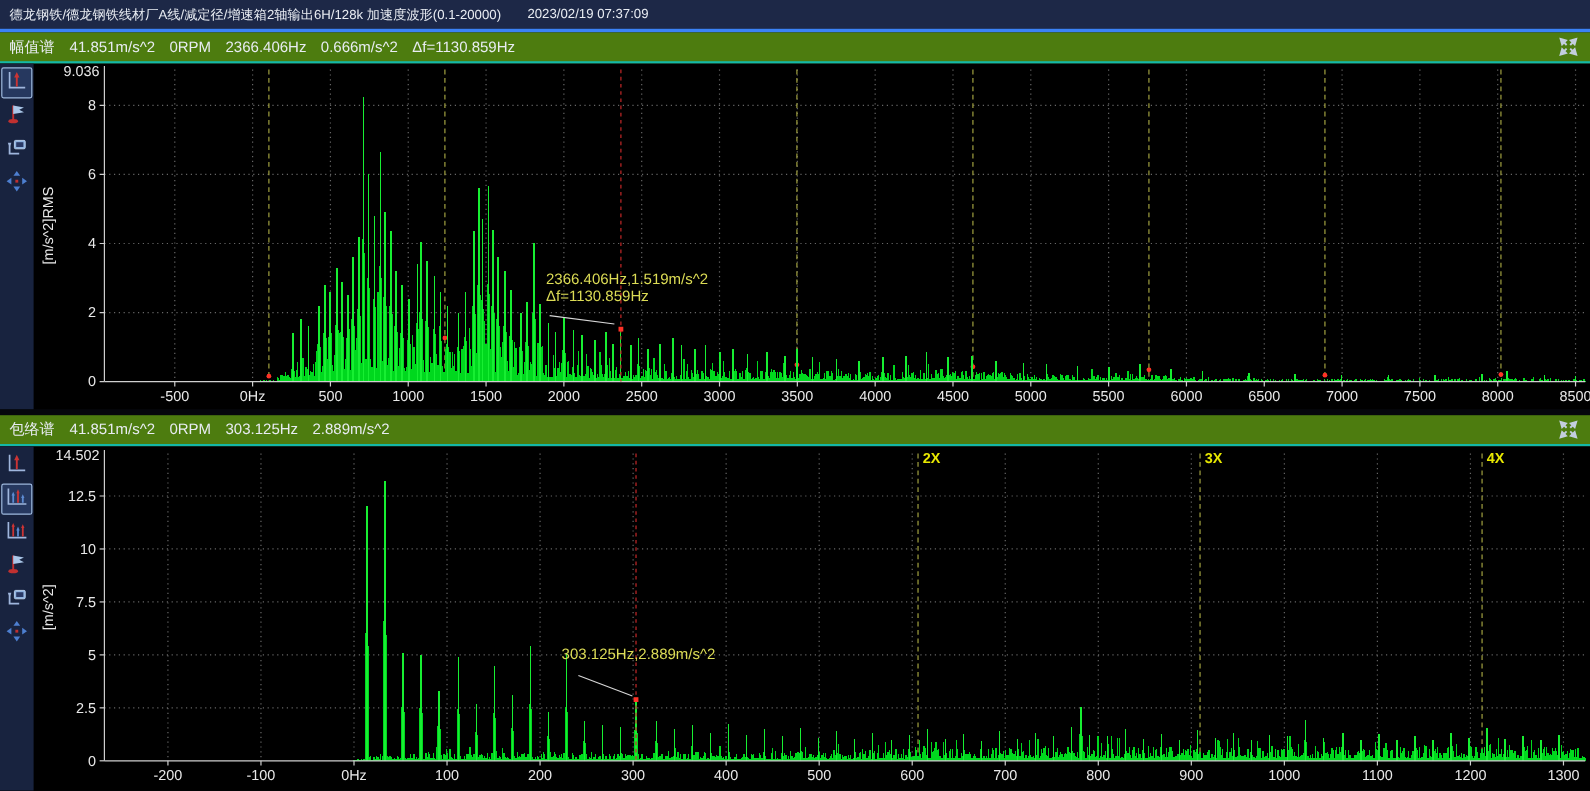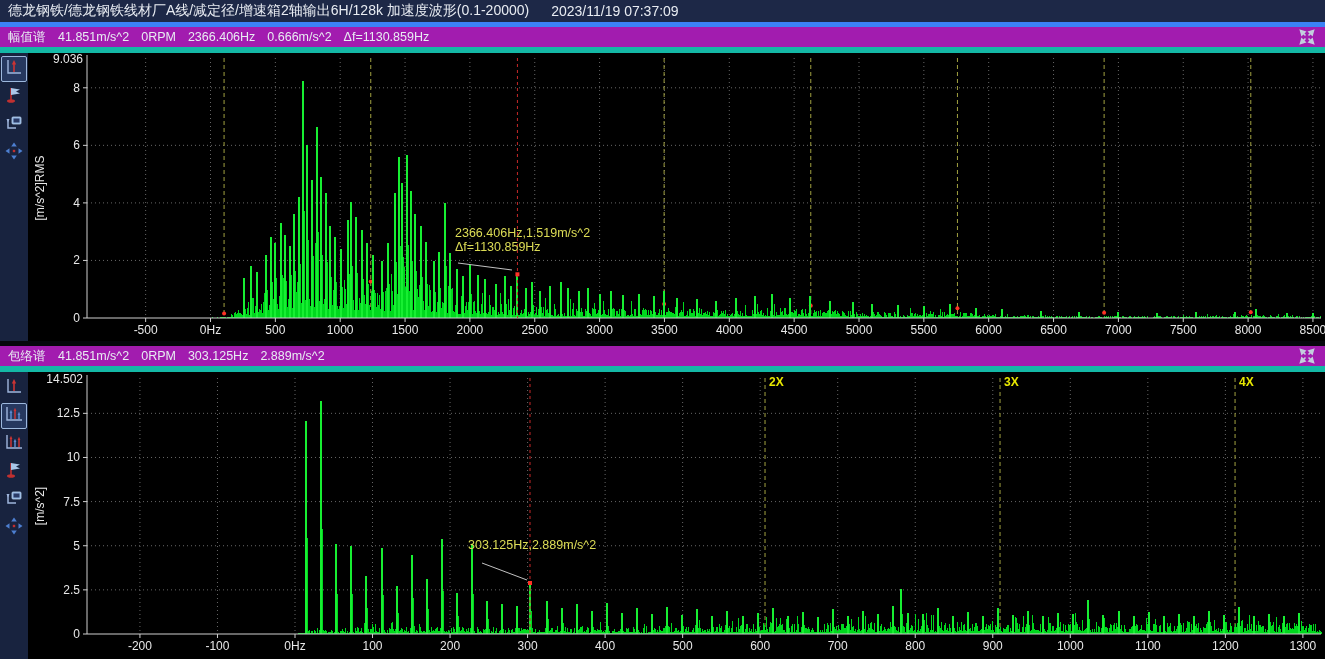--- a/index.html
+++ b/index.html
@@ -1,44 +1,44 @@
 <!DOCTYPE html>
 <html><head>
 <meta charset="utf-8">
 <style>
   html,body{margin:0;padding:0;}
   body{width:1325px;height:659px;background:#05070c;position:relative;overflow:hidden;
        font-family:"Liberation Sans",sans-serif;color:#e8ecf2;}
   .titlebar{position:absolute;top:0;left:0;width:1325px;height:27px;background:#1d2847;
-            display:flex;align-items:center;padding:0 8px;box-sizing:border-box;font-size:14px;
-            border-bottom:5px solid #3b82f6;}
+            display:flex;align-items:center;padding:0 8px;box-sizing:border-box;font-size:11px;
+            border-bottom:3px solid #3b82f6;}
   .titlebar .ts{margin-left:22px;}
-  .phead{position:absolute;left:0;width:1325px;height:26px;background:#a21caf;display:flex;
+  .phead{position:absolute;left:0;width:1325px;height:26px;background:#4d7c0f;display:flex;
          align-items:center;padding:4px 8px;box-sizing:border-box;font-size:12.5px;gap:12px;
-         border-bottom:6px solid #14b8a6;}
+         border-bottom:2px solid #14b8a6;}
   #phead1{top:27px} #phead2{top:346px}
   .phead .plabel{min-width:38px;}
   .pbody{position:absolute;left:0;width:1325px;background:#000;}
   #pbody1{top:53px;height:288px} #pbody2{top:372px;height:287px}
   .toolbar{position:absolute;left:0;top:0;width:28px;height:100%;background:#18233f;
            display:flex;flex-direction:column;align-items:center;padding-top:3px;box-sizing:border-box;gap:2px;}
   .tool{width:24px;height:24px;display:flex;align-items:center;justify-content:center;
         border:1px solid transparent;border-radius:2px;cursor:pointer;}
   .tool.selected{border-color:#9db8dd;background:rgba(90,130,210,.22);}
   .expand-btn{margin-left:auto;width:20px;height:18px;display:flex;align-items:center;
               justify-content:center;cursor:pointer;}
   svg.chart{position:absolute;left:0;top:0;}
   text{font-family:"Liberation Sans",sans-serif;}
 </style>
 </head>
 <body>
 
 <div class="titlebar">
   <span>德龙钢铁/德龙钢铁线材厂A线/减定径/增速箱2轴输出6H/128k 加速度波形(0.1-20000)</span>
-  <span class="ts">2023/11/19 07:37:09</span>
+  <span class="ts">2023/02/19 07:37:09</span>
 </div>
 
 <div class="phead" id="phead1">
   <span class="plabel">幅值谱</span>
   <span>41.851m/s^2</span>
   <span>0RPM</span>
   <span>2366.406Hz</span>
   <span>0.666m/s^2</span>
   <span>Δf=1130.859Hz</span>
   <span class="expand-btn">

